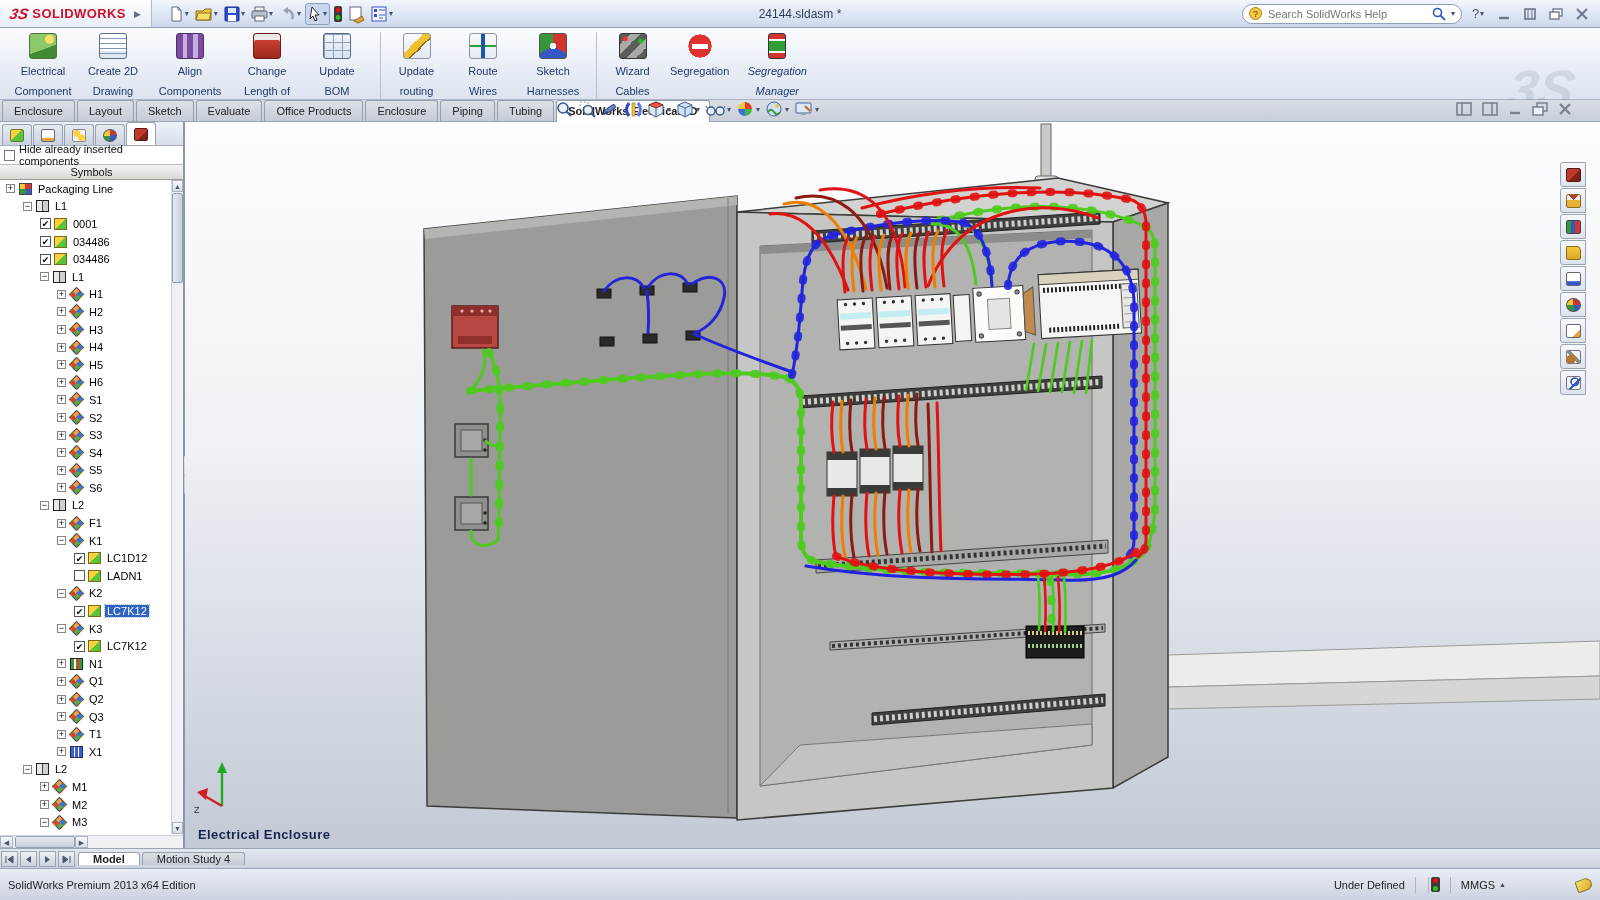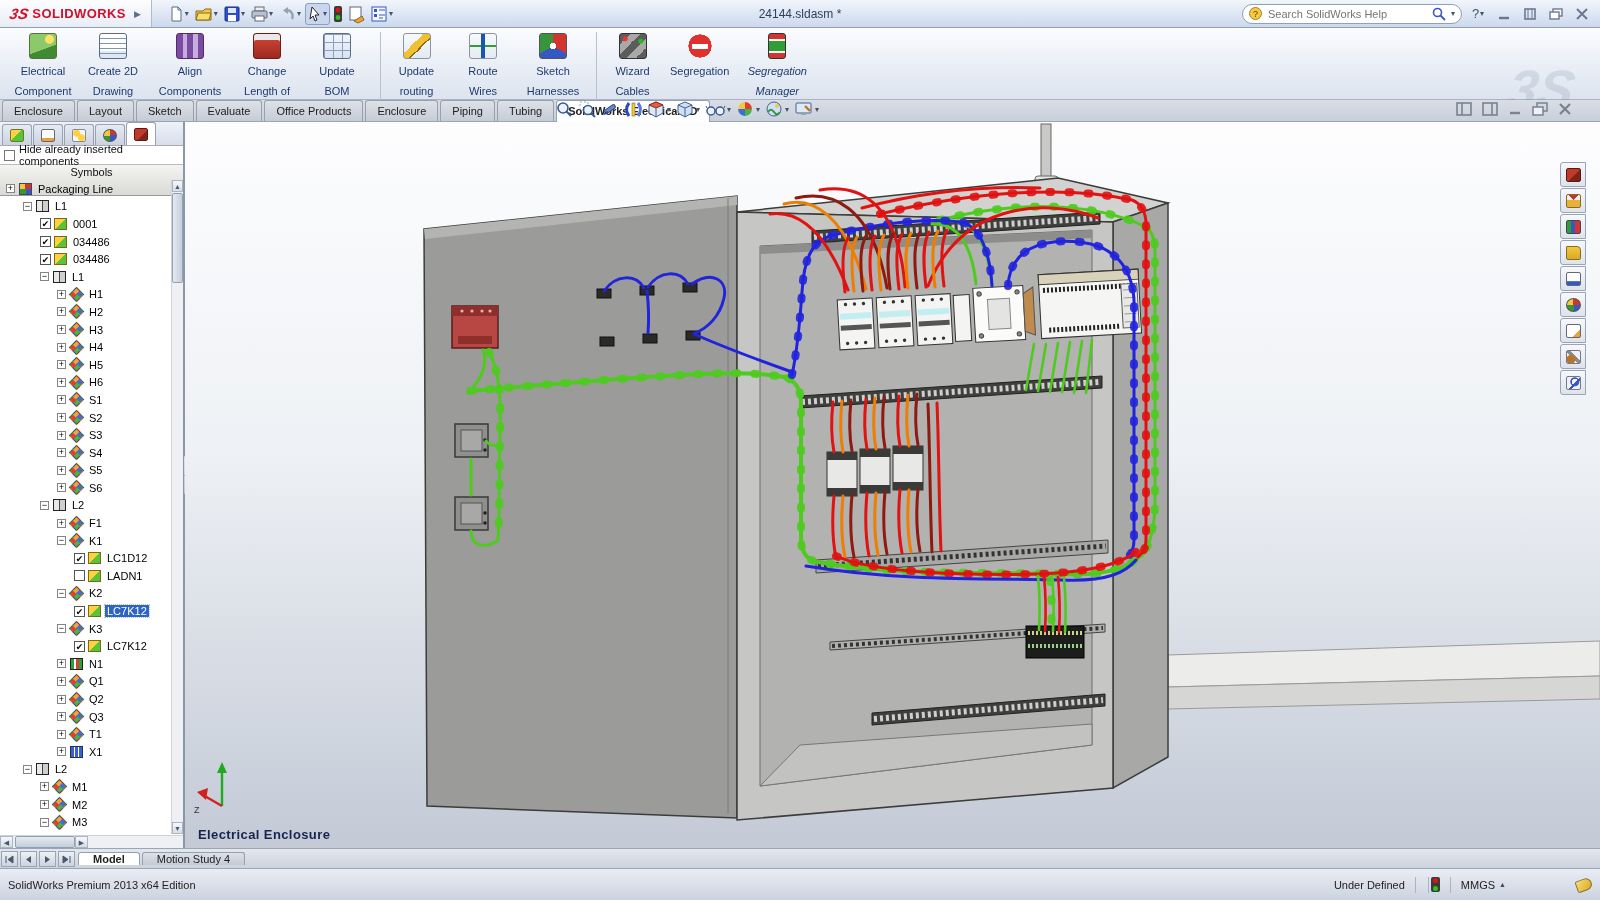--- a/index.html
+++ b/index.html
@@ -70,21 +70,21 @@
     background:linear-gradient(#e6ebf2,#cbd3df);display:flex;align-items:center;justify-content:center;}
   .ptab.active{background:#fff;height:23px;}
   .pticon{width:14px;height:13px;border-radius:2px;}
   .pt1{background:linear-gradient(135deg,#ffd23d 0 45%,#58c43a 46%);border:1px solid #6a7a2a;}
   .pt2{background:linear-gradient(#fff 0 70%,#e8a33d 71%);border:1px solid #667;}
   .pt3{background:radial-gradient(circle at 30% 30%,#ffd23d 0 3px,#0000 4px),radial-gradient(circle at 70% 70%,#ffd23d 0 3px,#0000 4px),#f4f6fa;border:1px solid #889;}
   .pt4{background:conic-gradient(#d23430 0 25%,#3558c4 25% 50%,#37953a 50% 75%,#f2c83c 75%);border-radius:50%;border:1px solid #555;}
   .pt5{background:linear-gradient(135deg,#c0392b 0 60%,#7e241a 61%);border:1px solid #5a1a12;}
   #hiderow{display:flex;align-items:center;gap:4px;height:18px;padding-left:4px;font-size:11px;color:#111;}
   .cbx{width:11px;height:11px;border:1px solid #777;background:#fff;flex:none;}
-  #symhead{height:32px;line-height:15px;text-align:center;font-size:11px;color:#111;
+  #symhead{height:16px;line-height:15px;text-align:center;font-size:11px;color:#111;
     background:linear-gradient(#f4f4f2,#d9d9d5);border-top:1px solid #bbb;border-bottom:1px solid #999;}
   #tree{position:absolute;top:58px;bottom:14px;left:0;right:12px;overflow:hidden;}
   .trow{display:flex;align-items:center;height:17.6px;font-size:11px;color:#000;white-space:nowrap;}
   .toggle{width:9px;height:9px;border:1px solid #848484;background:#fff;font-size:9px;line-height:7px;
     text-align:center;margin-right:4px;flex:none;color:#000;}
   .cb{width:11px;height:11px;border:1px solid #555;background:#fff;margin-right:3px;flex:none;
     font-size:9px;line-height:10px;text-align:center;}
   .cb.on::after{content:"✔";}
   .ti{width:13px;height:12px;display:inline-block;margin-right:4px;flex:none;}
   .ti-project{background:conic-gradient(#d23430 0 25%,#3558c4 25% 50%,#37953a 50% 75%,#f2c83c 75%);border:1px solid #445;}

